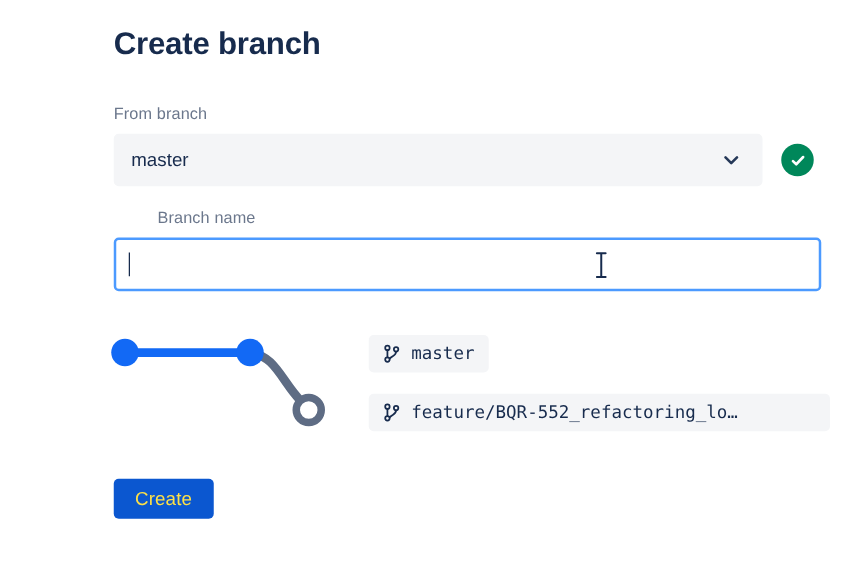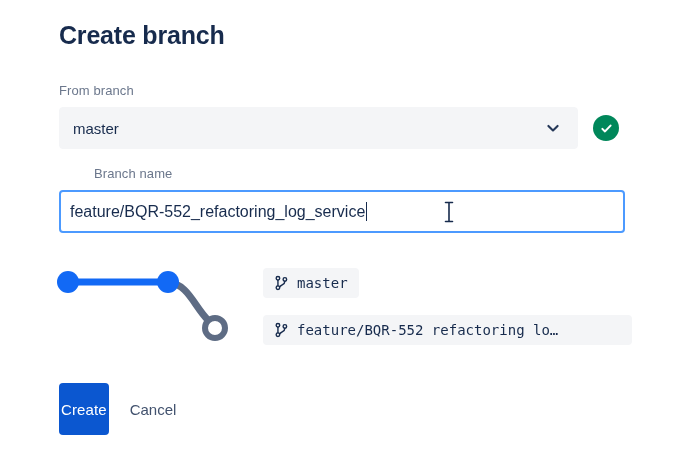--- a/index.html
+++ b/index.html
@@ -11,20 +11,21 @@
     width: 684px;
     height: 456px;
     position: relative;
     font-family: "Liberation Sans", sans-serif;
     overflow: hidden;
   }
 
   #page-root {
     position: absolute;
     inset: 0;
+    margin-left: 32px;
   }
 
   
   .page-title {
     position: absolute;
     left: 59px;
     top: 21px;
     font-size: 25px;
     font-weight: bold;
     color: #172B4D;
@@ -169,27 +170,27 @@
   .button-row {
     position: absolute;
     left: 59px;
     top: 383px;
     display: flex;
     align-items: center;
     gap: 10px;
   }
   .btn-create {
     background: #0B57D0;
-    color: #ffffff;
+    color: #fde047;
     font-size: 15px;
     font-family: "Liberation Sans", sans-serif;
     border: none;
     border-radius: 4px;
-    height: 52px;
-    padding: 0 2px;
+    height: 32px;
+    padding: 0 17px;
     cursor: pointer;
     letter-spacing: 0.1px;
   }
   .btn-cancel {
     background: transparent;
     color: #42526E;
     font-size: 15px;
     font-family: "Liberation Sans", sans-serif;
     border: none;
     border-radius: 4px;
@@ -219,21 +220,20 @@
     <div class="check-badge">
       <svg width="15" height="15" viewBox="0 0 16 16">
         <path d="M3.6 8.4 L6.4 11.1 L12.3 4.9" fill="none" stroke="#ffffff" stroke-width="2.2" stroke-linecap="round" stroke-linejoin="round"></path>
       </svg>
     </div>
   </div>
 
   <div class="field-label label-branch-name">Branch name</div>
 
   <div class="text-input">
-    <span class="text-input-value" title="Branch name">feature/BQR-552_refactoring_log_service</span>
       <span class="caret"></span>
   </div>
 
   <div class="mouse-ibeam">
     <svg width="12" height="22" viewBox="0 0 12 22">
       <path d="M2.5 1.5 H9.5 M6 1.5 V20.5 M2.5 20.5 H9.5" stroke="#172B4D" stroke-width="1.6" fill="none" stroke-linecap="round"></path>
     </svg>
   </div>
 
   <div class="branch-graph">
@@ -267,16 +267,15 @@
         <circle cx="11.6" cy="4.2" r="1.9" fill="none" stroke="#172B4D" stroke-width="1.5"></circle>
         <path d="M4.2 5 V11" stroke="#172B4D" stroke-width="1.5" stroke-linecap="round"></path>
         <path d="M11.6 6.1 C 11.6 10, 8 9.6, 6.1 12.2" fill="none" stroke="#172B4D" stroke-width="1.5" stroke-linecap="round"></path>
       </svg>
     </span>
     <span class="chip-text">feature/BQR-552_refactoring_lo…</span>
   </div>
 
   <div class="button-row">
     <button class="btn-create">Create</button>
-    <button class="btn-cancel">Cancel</button>
   </div>
 
 </div>
 
 </body></html>

